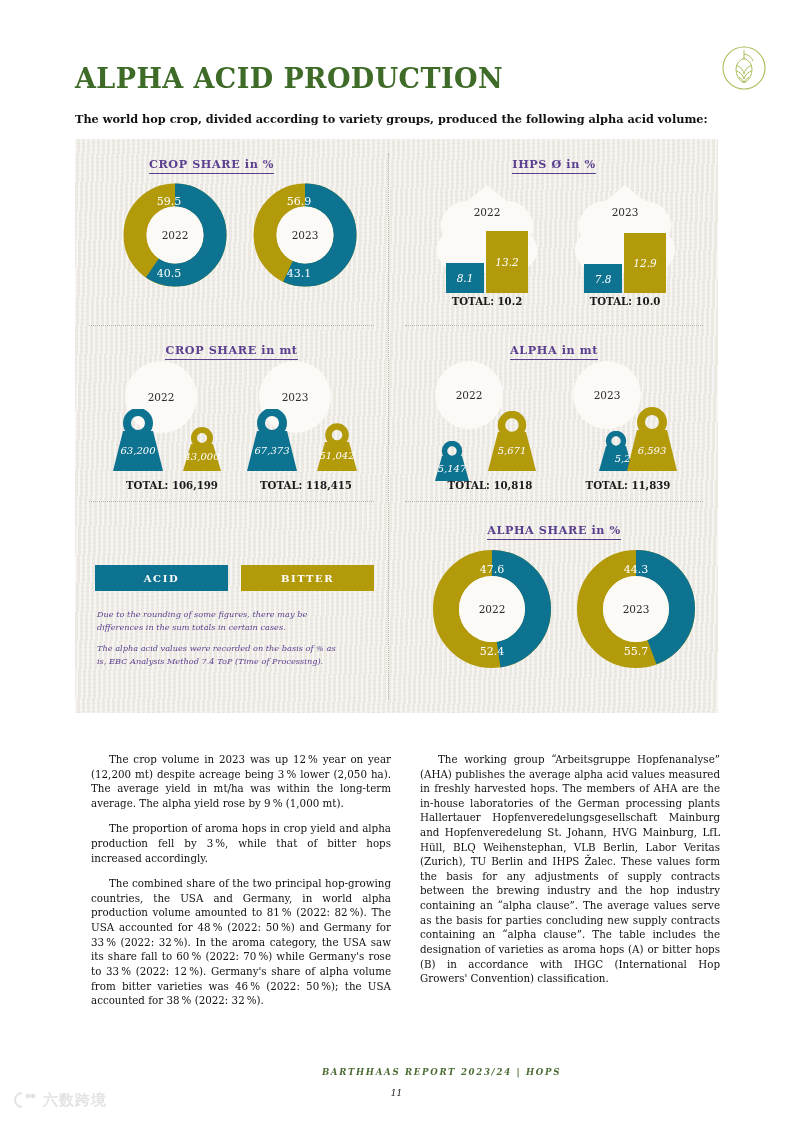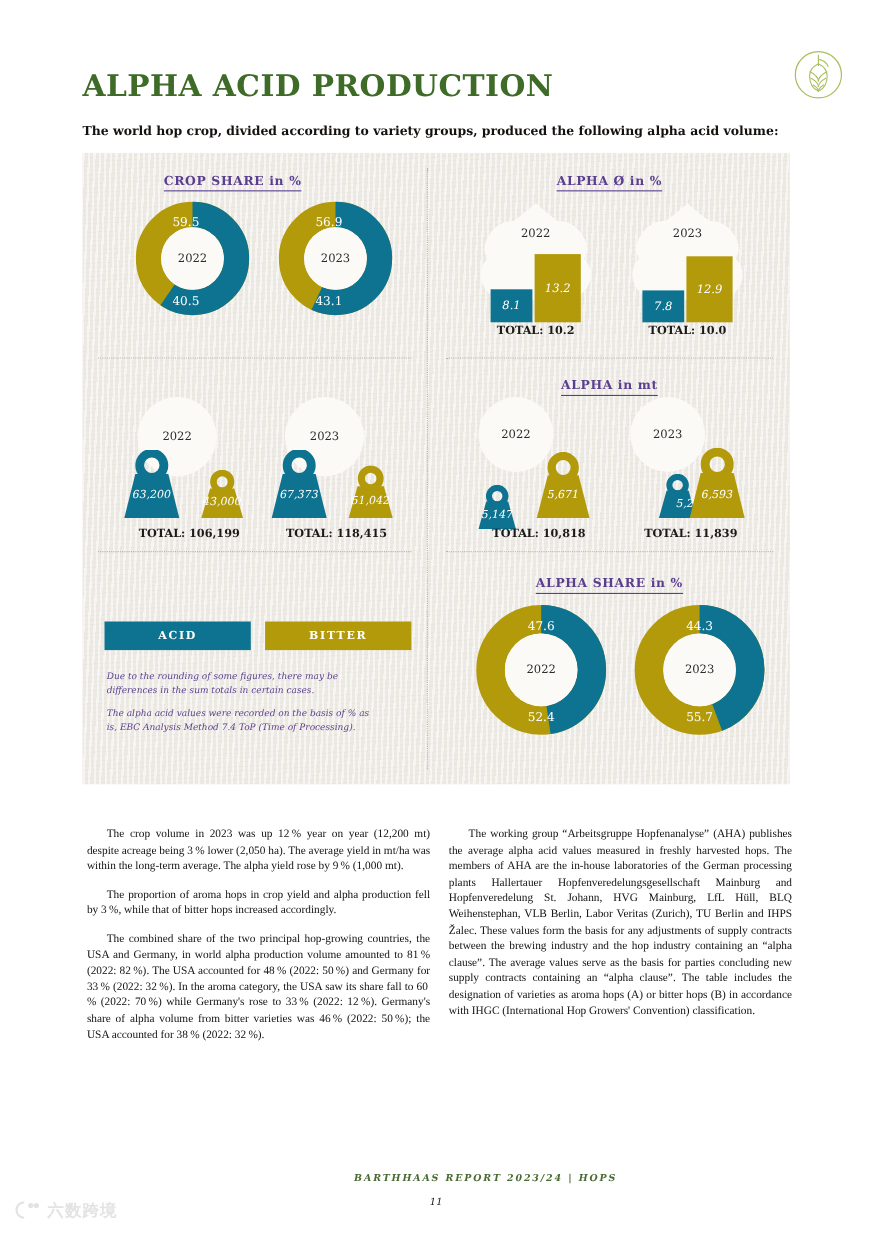--- a/index.html
+++ b/index.html
@@ -109,21 +109,21 @@
     font-family:"DejaVu Serif", serif;font-style:italic;font-size:8.2px;
     line-height:1.55;color:#5b3f8f;
   }
 
   
   .col{
     position:absolute;width:316px;
     font-family:"DejaVu Serif", serif;font-size:10.3px;line-height:1.42;
     color:#14110f;text-align:justify;
   }
-  .col p{margin:0 0 11px 4px;text-indent:18px;font-family:Liberation Serif, serif;}
+  .col p{margin:0 0 11px 16px;text-indent:18px;}
 
   .footer{
     position:absolute;left:0;width:793px;text-align:center;
     font-family:"DejaVu Serif", serif;font-weight:bold;font-style:italic;
     font-size:8.6px;letter-spacing:1.7px;color:#4a6b33;padding-left:45px;
   }
   .pagenum{
     position:absolute;left:0;width:793px;text-align:center;
     font-family:"DejaVu Serif", serif;font-style:italic;font-size:9px;color:#1a1a1a;
   }
@@ -191,21 +191,21 @@
         <circle cx="52" cy="52" r="28.5" fill="#fbfaf7"></circle>
       </svg>
       <div class="yr">
           <span>2023</span>
         </div>
     </div>
     <div class="dlabel" style="left:178px;top:56px;">56.9</div>
     <div class="dlabel" style="left:178px;top:128px;">43.1</div>
 
     <div class="sec-title" style="left:330px;top:18px;width:298px;">
-      <span>ALPHA Ø in %</span>
+      <span>IHPS Ø in %</span>
     </div>
 
     <div class="cone" style="left:348px;top:40px;">
       <svg width="128" height="136" viewBox="0 0 128 136" style="position:absolute;left:0;top:0;">
         <path d="M64 6 q-12 10 -20 16 q-14 0 -22 12 q-8 12 -2 22 q-10 12 -4 24 q6 12 22 14 l52 0 q16-2 22-14 q6-12 -4-24 q6-10 -2-22 q-8-12 -22-12 q-8-6 -20-16z" fill="#fbfaf7"></path>
       </svg>
       <div class="yr">2022</div>
       <div class="bars">
         <div class="bar" style="width:38px;height:30px;background:#0d7390;">
           <b>8.1</b>
@@ -226,20 +226,23 @@
         <div class="bar" style="width:38px;height:29px;background:#0d7390;">
           <b>7.8</b>
         </div>
         <div class="bar" style="width:42px;height:60px;background:#b39a0a;">
           <b>12.9</b>
         </div>
       </div>
       <div class="total">TOTAL: 10.0</div>
     </div>
 
+    <div class="sec-title" style="left:14px;top:204px;width:285px;">
+      <span>CROP SHARE in mt</span>
+    </div>
 
     <div class="wgroup" style="left:22px;top:222px;">
       <div class="circ" style="left:28px;top:0;width:72px;height:72px;"></div>
       <div class="yr" style="left:28px;top:30px;width:72px;">2022</div>
       <div class="weight" style="left:6px;top:48px;width:70px;height:64px;">
         <svg width="70" height="64" viewBox="0 0 70 64">
           <circle cx="35" cy="14" r="11" fill="none" stroke="#0d7390" stroke-width="8"></circle>
           <path d="M20 22 L50 22 L60 62 L10 62 Z" fill="#0d7390"></path>
         </svg>
         <div class="wv" style="top:36px;">63,200</div>

